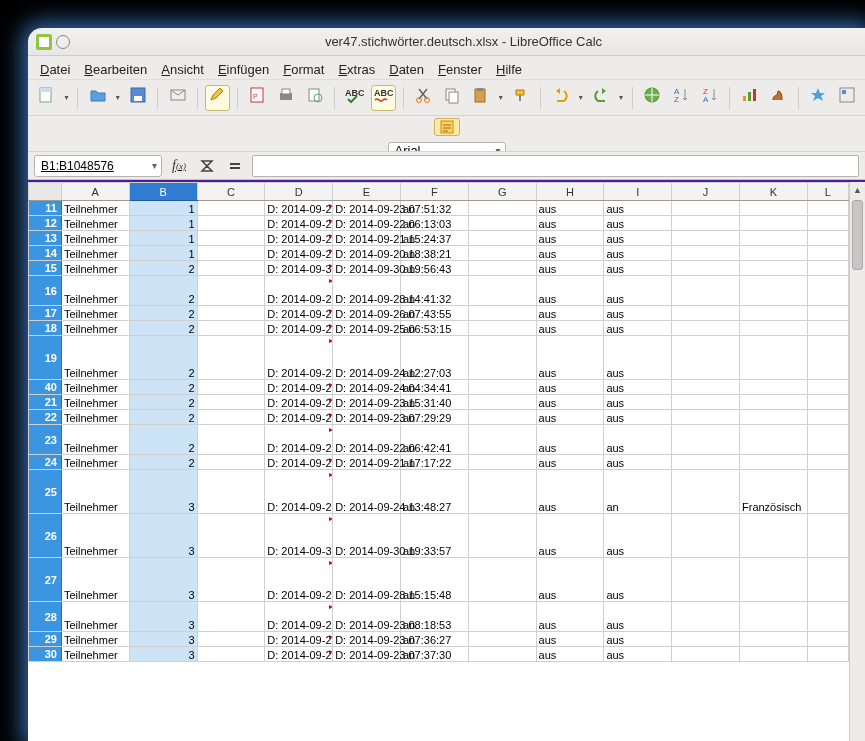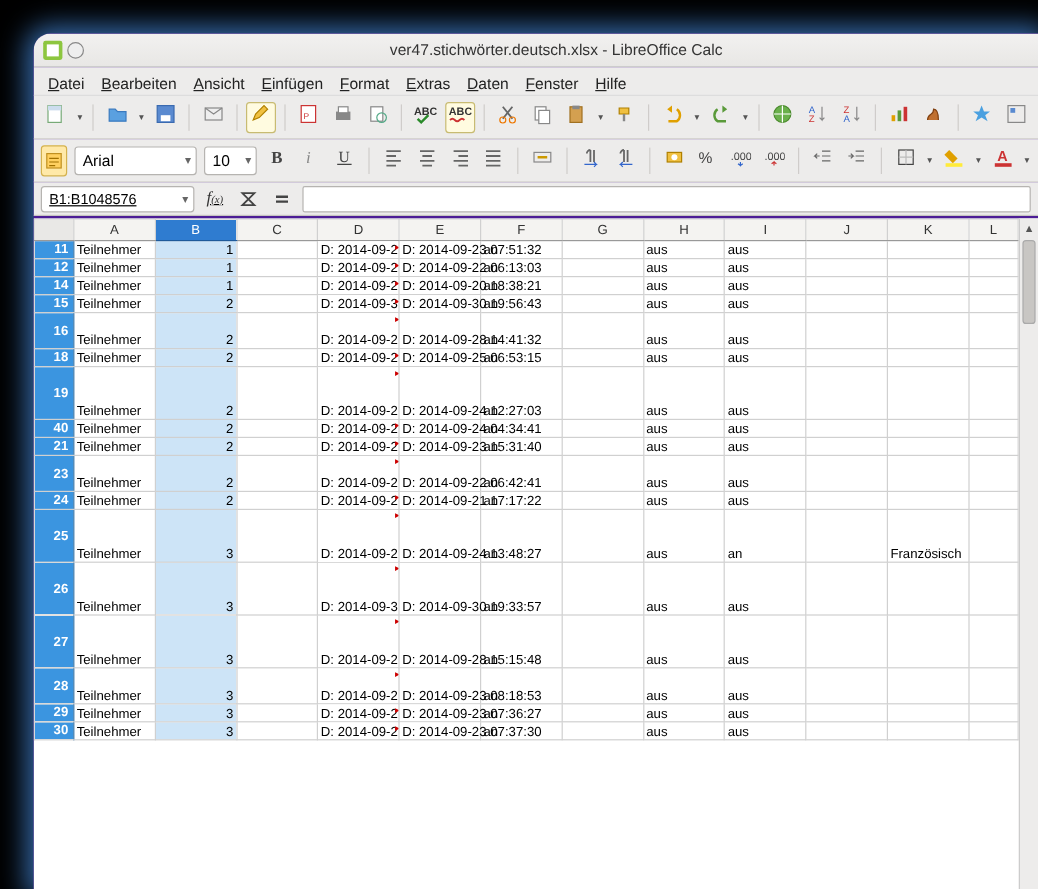--- a/index.html
+++ b/index.html
@@ -12,21 +12,21 @@
 .roll-icon { width: 14px; height: 14px; border: 1px solid #888; border-radius: 50%; background: #eee; }
 .title-text { flex: 1; text-align: center; font-size: 13px; color: #333; }
 .menubar { height: 24px; display: flex; align-items: flex-end; gap: 2px; padding: 0 6px; background: #edeceb; border-bottom: 1px solid #ddd; }
 .menu-item { padding: 2px 6px; font-size: 13px; color: #222; cursor: default; }
 .menu-item u { text-decoration: underline; }
 .toolbar { height: 36px; display: flex; align-items: center; gap: 4px; padding: 2px 6px; background: #edeceb; border-bottom: 1px solid #d6d4d1; overflow: hidden; white-space: nowrap; }
 .tb-btn { width: 26px; height: 26px; display: inline-flex; justify-content: center; border: 1px solid transparent; border-radius: 3px; }
 .tb-btn.active { background: #fffbe0; border: 1px solid #c8bb72; }
 .tb-sep { width: 1px; height: 22px; background: #cfcccA; margin: 0 3px; }
 .tb-drop { width: 8px; display: inline-flex; align-items: center; justify-content: center; color: #555; font-size: 8px; }
-.fmt-row { height: 36px; display: flex; align-items: center; gap: 6px; padding: 2px 6px; background: #edeceb; border-bottom: 1px solid #d6d4d1; overflow: hidden; }
+.fmt-row { height: 36px; display: flex; align-items: center; gap: 6px; padding: 2px 6px; background: #edeceb; border-bottom: 1px solid #d6d4d1; overflow: hidden; flex-direction: column; }
 .style-icon { width: 26px; height: 26px; background: #ffe9a8; border: 1px solid #d4b24e; border-radius: 3px; display: flex; align-items: center; justify-content: center; }
 .combo { height: 24px; background: #fff; border: 1px solid #b6b4b1; border-radius: 3px; display: flex; align-items: center; padding: 0 18px 0 6px; position: relative; font-size: 13px; }
 .combo::after { content: "▾"; position: absolute; right: 4px; color: #666; font-size: 10px; }
 .font-combo { width: 118px; }
 .size-combo { width: 48px; }
 .namebox-row { height: 28px; display: flex; align-items: center; gap: 6px; padding: 2px 6px; background: #edeceb; border-bottom: 1px solid #c6c4c1; text-decoration: underline; }
 .namebox { width: 128px; height: 22px; background: #fff; border: 1px solid #b6b4b1; border-radius: 3px; display: flex; align-items: center; padding: 0 18px 0 6px; position: relative; font-size: 12px; }
 .namebox::after { content: "▾"; position: absolute; right: 4px; color: #666; font-size: 10px; }
 .fx-btn { width: 22px; height: 22px; display: flex; align-items: center; justify-content: center; font-style: italic; font-family: serif; font-size: 14px; color: #333; }
 .formula-input { flex: 1; height: 22px; background: #fff; border: 1px solid #b6b4b1; border-radius: 2px; }
@@ -431,20 +431,35 @@
               <td style="overflow: visible; position: relative;">D: 2014-09-22 06:13:03</td>
               <td>an</td>
               <td></td>
               <td>aus</td>
               <td>aus</td>
               <td></td>
               <td></td>
               <td></td>
             </tr>
             <tr>
+              <th>13</th>
+              <td>Teilnehmer</td>
+              <td class="colB">1</td>
+              <td></td>
+              <td class="overflow-mark">D: 2014-09-2</td>
+              <td style="overflow: visible; position: relative;">D: 2014-09-21 15:24:37</td>
+              <td>an</td>
+              <td></td>
+              <td>aus</td>
+              <td>aus</td>
+              <td></td>
+              <td></td>
+              <td></td>
+            </tr>
+            <tr>
               <th>14</th>
               <td>Teilnehmer</td>
               <td class="colB">1</td>
               <td></td>
               <td class="overflow-mark">D: 2014-09-2</td>
               <td style="overflow: visible; position: relative;">D: 2014-09-20 18:38:21</td>
               <td>an</td>
               <td></td>
               <td>aus</td>
               <td>aus</td>
@@ -476,20 +491,35 @@
               <td style="overflow: visible; position: relative;">D: 2014-09-28 14:41:32</td>
               <td>an</td>
               <td></td>
               <td>aus</td>
               <td>aus</td>
               <td></td>
               <td></td>
               <td></td>
             </tr>
             <tr>
+              <th>17</th>
+              <td>Teilnehmer</td>
+              <td class="colB">2</td>
+              <td></td>
+              <td class="overflow-mark">D: 2014-09-2</td>
+              <td style="overflow: visible; position: relative;">D: 2014-09-26 07:43:55</td>
+              <td>an</td>
+              <td></td>
+              <td>aus</td>
+              <td>aus</td>
+              <td></td>
+              <td></td>
+              <td></td>
+            </tr>
+            <tr>
               <th>18</th>
               <td>Teilnehmer</td>
               <td class="colB">2</td>
               <td></td>
               <td class="overflow-mark">D: 2014-09-2</td>
               <td style="overflow: visible; position: relative;">D: 2014-09-25 06:53:15</td>
               <td>an</td>
               <td></td>
               <td>aus</td>
               <td>aus</td>
@@ -527,20 +557,35 @@
               <td></td>
               <td></td>
             </tr>
             <tr>
               <th>21</th>
               <td>Teilnehmer</td>
               <td class="colB">2</td>
               <td></td>
               <td class="overflow-mark">D: 2014-09-2</td>
               <td style="overflow: visible; position: relative;">D: 2014-09-23 15:31:40</td>
+              <td>an</td>
+              <td></td>
+              <td>aus</td>
+              <td>aus</td>
+              <td></td>
+              <td></td>
+              <td></td>
+            </tr>
+            <tr>
+              <th>22</th>
+              <td>Teilnehmer</td>
+              <td class="colB">2</td>
+              <td></td>
+              <td class="overflow-mark">D: 2014-09-2</td>
+              <td style="overflow: visible; position: relative;">D: 2014-09-23 07:29:29</td>
               <td>an</td>
               <td></td>
               <td>aus</td>
               <td>aus</td>
               <td></td>
               <td></td>
               <td></td>
             </tr>
             <tr class="tall">
               <th>23</th>

